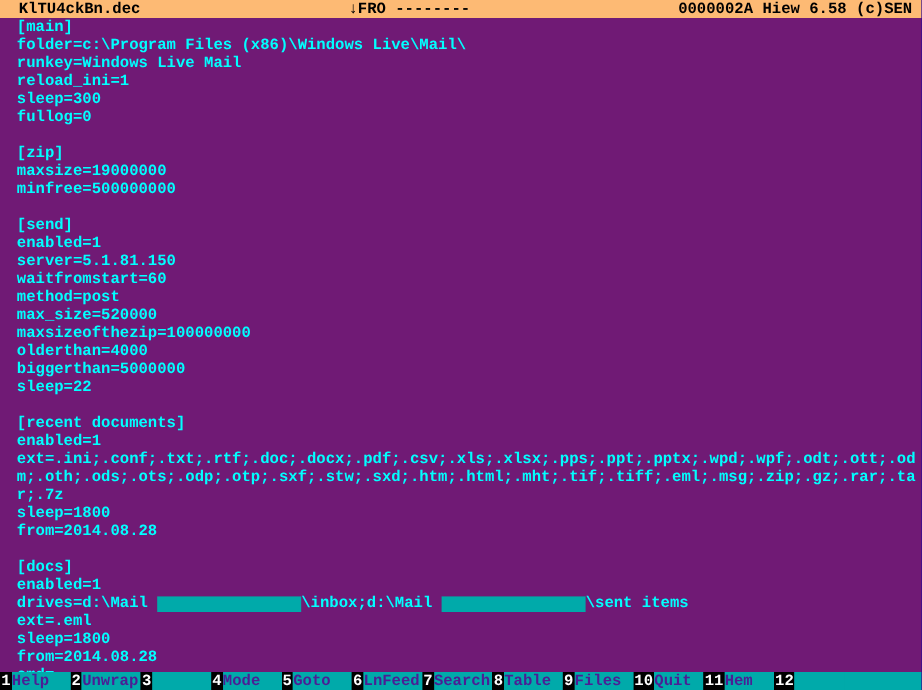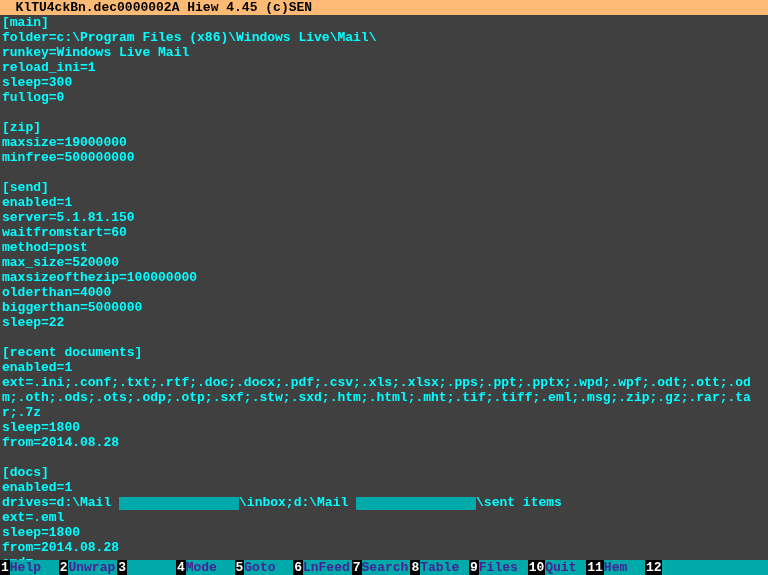--- a/index.html
+++ b/index.html
@@ -18,22 +18,22 @@
     height: 15px;
     display: flex;
     white-space: pre;
     font-weight: bold;
   }
   .titlebar .left { flex: 0 0 auto; }
   .titlebar .center { flex: 1; text-align: center; }
   .titlebar .fro { font-weight: bold; }
   .titlebar .right { flex: 0 0 auto; }
   .content {
-    background: #404040;
-    padding: 0 2px;
+    background: #701a75;
+    padding: 0 14px;
     height: 545px;
     overflow: hidden;
     white-space: pre;
   }
   .line { height: 15px; }
   .section-header { }
   .redact {
     display: inline-block;
     background: #00aaaa;
     height: 13px;
@@ -59,18 +59,19 @@
     color: #4c1d95;
     padding: 0 2px 0 0;
   }
   .arrow { color: #000000; }
 </style>
 </head>
 <body>
 
 <div class="titlebar">
   <span class="left">  KlTU4ckBn.dec</span>
-  <span class="right"><span>0000002A</span> <span>Hiew 4.45 (c)SEN</span> </span>
+  <span class="center"><span class="arrow">↓</span><span class="fro">FRO --------</span></span>
+  <span class="right"><span>0000002A</span> <span>Hiew 6.58 (c)SEN</span> </span>
 </div>
 
 <div class="content" id="content"><div class="line section-header">[main]</div><div class="line">folder=c:\Program Files (x86)\Windows Live\Mail\</div><div class="line">runkey=Windows Live Mail</div><div class="line">reload_ini=1</div><div class="line">sleep=300</div><div class="line">fullog=0</div><div class="line"></div><div class="line section-header">[zip]</div><div class="line">maxsize=19000000</div><div class="line">minfree=500000000</div><div class="line"></div><div class="line section-header">[send]</div><div class="line">enabled=1</div><div class="line">server=5.1.81.150</div><div class="line">waitfromstart=60</div><div class="line">method=post</div><div class="line">max_size=520000</div><div class="line">maxsizeofthezip=100000000</div><div class="line">olderthan=4000</div><div class="line">biggerthan=5000000</div><div class="line">sleep=22</div><div class="line"></div><div class="line section-header">[recent documents]</div><div class="line">enabled=1</div><div class="line">ext=.ini;.conf;.txt;.rtf;.doc;.docx;.pdf;.csv;.xls;.xlsx;.pps;.ppt;.pptx;.wpd;.wpf;.odt;.ott;.od</div><div class="line">m;.oth;.ods;.ots;.odp;.otp;.sxf;.stw;.sxd;.htm;.html;.mht;.tif;.tiff;.eml;.msg;.zip;.gz;.rar;.ta</div><div class="line">r;.7z</div><div class="line">sleep=1800</div><div class="line">from=2014.08.28</div><div class="line"></div><div class="line section-header">[docs]</div><div class="line">enabled=1</div><div class="line"><span>drives=d:\Mail </span><span class="redact" style="width: 120px;"></span><span>\inbox;d:\Mail </span><span class="redact" style="width: 120px;"></span><span>\sent items</span></div><div class="line">ext=.eml</div><div class="line">sleep=1800</div><div class="line">from=2014.08.28</div><div class="line">cmd=</div></div>
 
 <div class="statusbar" id="statusbar"><span class="fkey"><span class="fnum">1</span><span class="flabel">Help  </span></span><span class="fkey"><span class="fnum">2</span><span class="flabel">Unwrap</span></span><span class="fkey"><span class="fnum">3</span><span class="flabel">      </span></span><span class="fkey"><span class="fnum">4</span><span class="flabel">Mode  </span></span><span class="fkey"><span class="fnum">5</span><span class="flabel">Goto  </span></span><span class="fkey"><span class="fnum">6</span><span class="flabel">LnFeed</span></span><span class="fkey"><span class="fnum">7</span><span class="flabel">Search</span></span><span class="fkey"><span class="fnum">8</span><span class="flabel">Table </span></span><span class="fkey"><span class="fnum">9</span><span class="flabel">Files </span></span><span class="fkey"><span class="fnum">10</span><span class="flabel">Quit </span></span><span class="fkey"><span class="fnum">11</span><span class="flabel">Hem  </span></span><span class="fkey"><span class="fnum">12</span><span class="flabel">     </span></span></div>
 
 </body></html>

